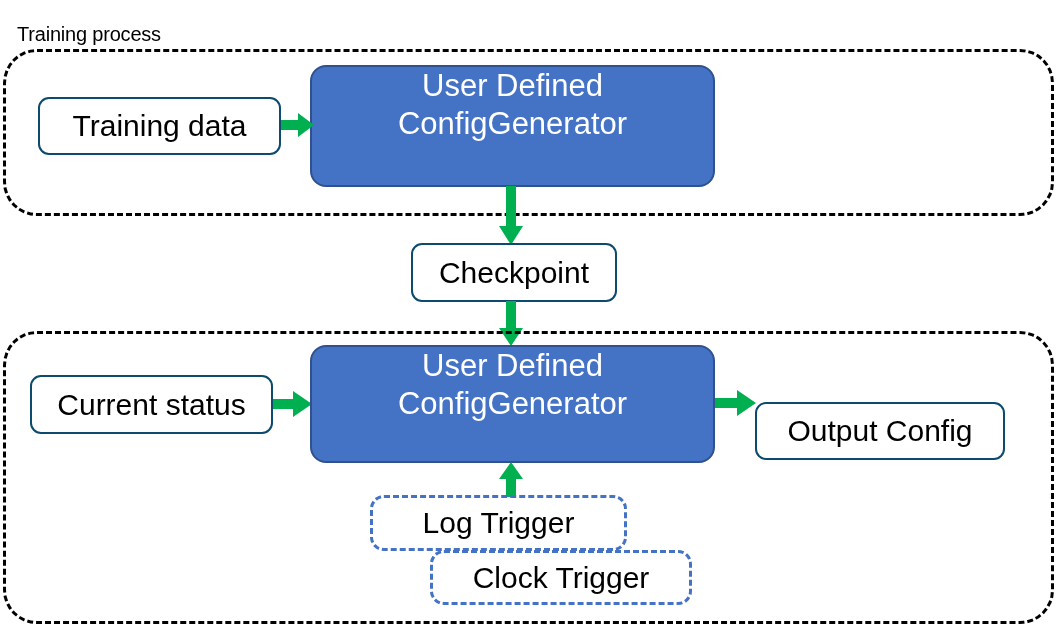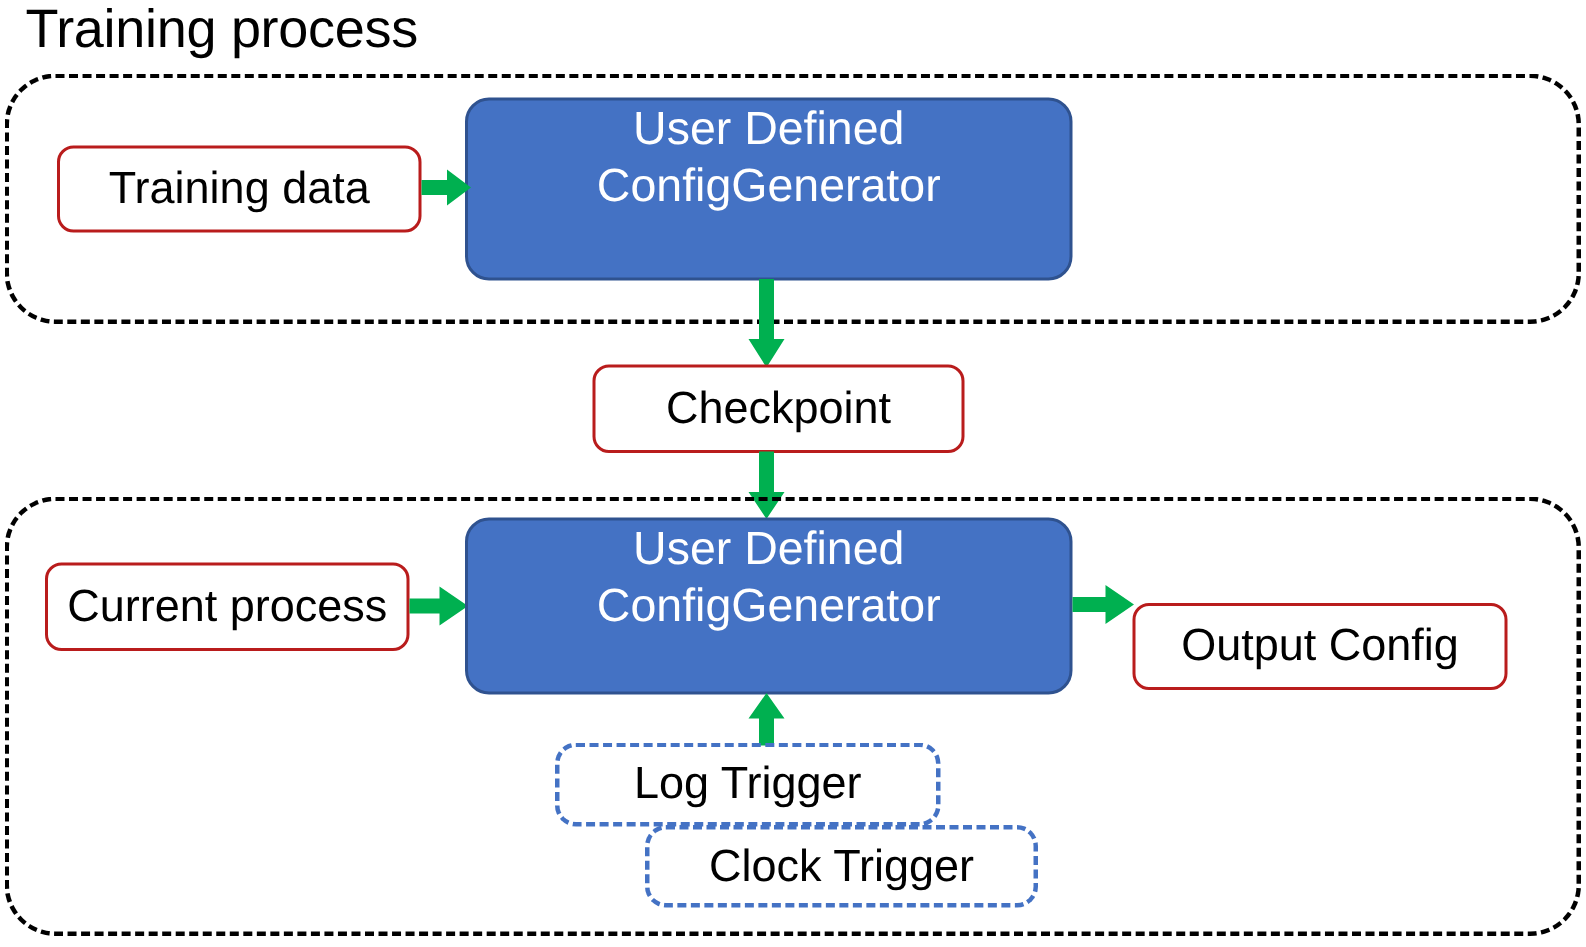--- a/index.html
+++ b/index.html
@@ -14,57 +14,58 @@
     position: relative;
     width: 1057px;
     height: 631px;
     background: #ffffff;
     overflow: hidden;
   }
 
   
   .section-title {
     position: absolute;
-    font-size: 36px;
+    font-size: 20px;
     line-height: 34px;
     color: #000000;
     white-space: nowrap;
     letter-spacing: -0.2px;
+    margin-top: 15px;
   }
   #training-title { left: 17px;  top: 2px; }
   #inference-title { left: 17px; top: 284px; }
 
   
   .process-container {
     position: absolute;
     border: 3px dashed #000000;
     border-radius: 34px;
     box-sizing: border-box;
     background: transparent;
   }
   #training-container  { left: 3px; top: 49px;  width: 1051px; height: 167px; }
   #inference-container { left: 3px; top: 331px; width: 1051px; height: 293px; }
 
   
   .node-box {
     position: absolute;
     box-sizing: border-box;
-    border: 2px solid #b91c1c;
+    border: 2px solid #0c4a6e;
     border-radius: 11px;
     background: #ffffff;
     display: flex;
     align-items: center;
     justify-content: center;
     color: #000000;
     font-size: 30px;
     line-height: 34px;
     white-space: nowrap;
   }
   #training-data-box  { left: 38px;  top: 97px;  width: 243px; height: 58px; }
-  #checkpoint-box     { left: 395px; top: 243px; width: 248px; height: 59px; }
+  #checkpoint-box     { left: 411px; top: 243px; width: 206px; height: 59px; }
   #current-status-box { left: 30px;  top: 375px; width: 243px; height: 59px; }
   #output-config-box  { left: 755px; top: 374px; width: 250px; height: 58px; margin-top: 28px; }
 
   
   .blue-box {
     position: absolute;
     box-sizing: border-box;
     background: #4472C4;
     border: 2px solid #2F528F;
     border-radius: 16px;
@@ -146,21 +147,21 @@
   <div class="arrow" id="arrow-checkpoint-to-generator">
     <svg width="26" height="46" viewBox="0 0 26 46">
       <path d="M8 0 L18 0 L18 27 L25 27 L13 45 L1 27 L8 27 Z" fill="#00B050"></path>
     </svg>
   </div>
 
 
   <div class="process-container" id="inference-container"></div>
 
   <div class="node-box" id="current-status-box">
-    <span>Current process</span>
+    <span>Current status</span>
   </div>
 
   <div class="arrow" id="arrow-status-to-generator">
     <svg width="40" height="28" viewBox="0 0 40 28">
       <path d="M0 9 L20 9 L20 1 L39 14 L20 27 L20 19 L0 19 Z" fill="#00B050"></path>
     </svg>
   </div>
 
   <div class="blue-box" id="infer-generator-box">
     <span>User Defined</span>

